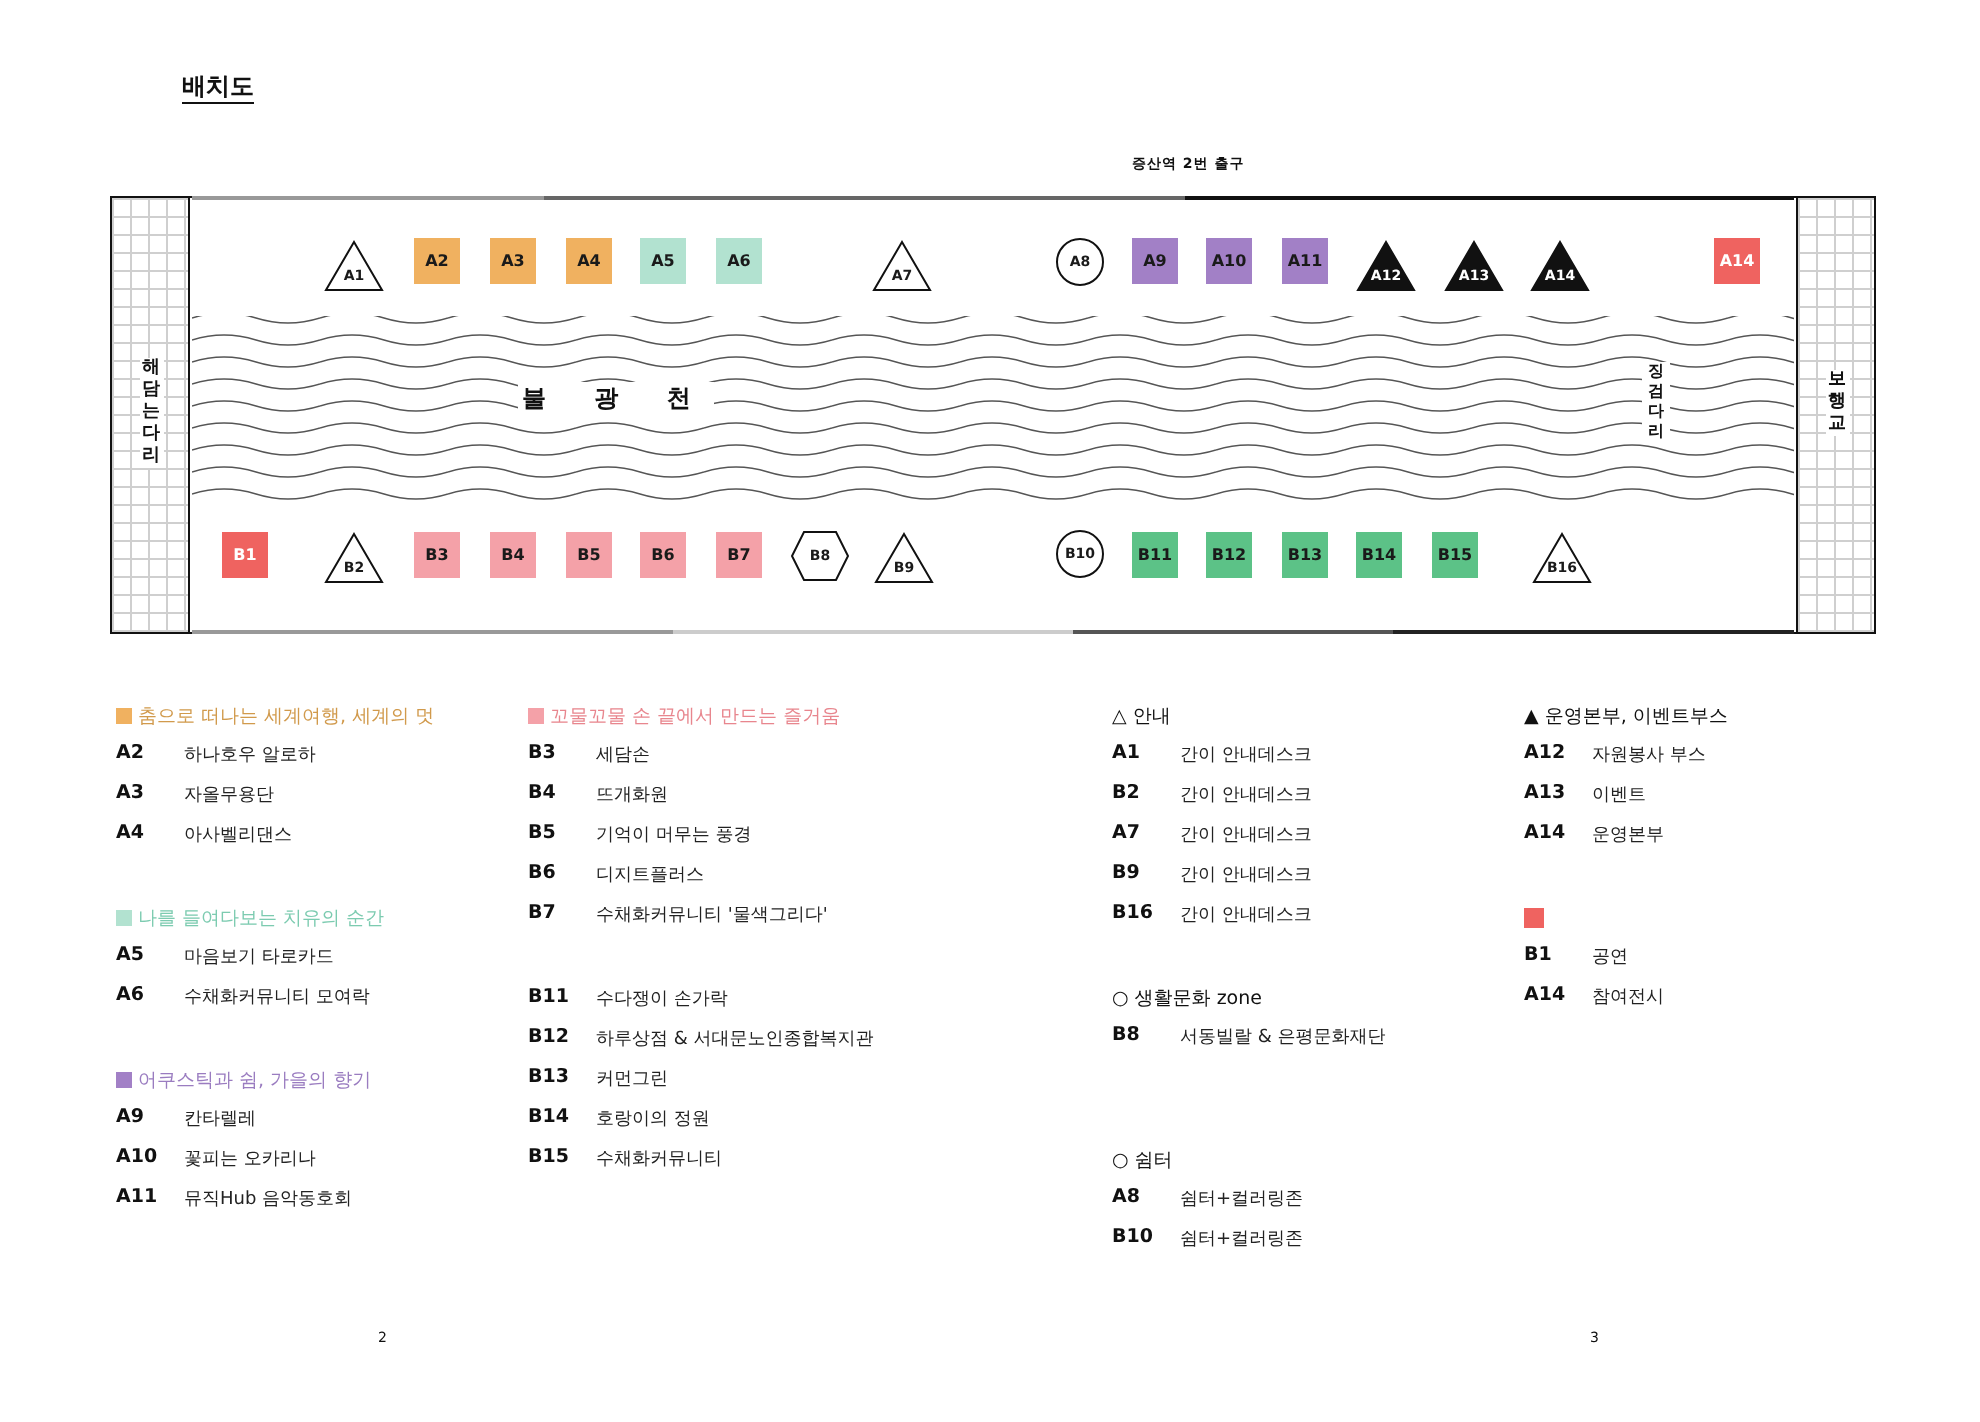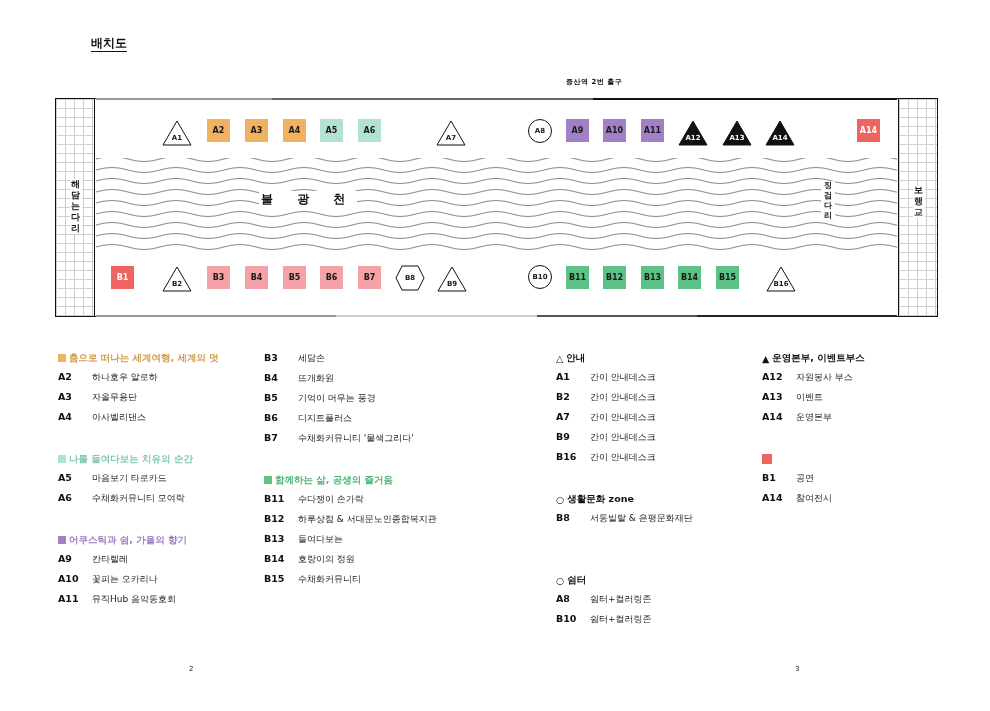--- a/index.html
+++ b/index.html
@@ -39,21 +39,21 @@
   .booth.sq-pink { background: #f4a1a8; }
   .booth.sq-green { background: #5cc287; }
   .booth.circle { width: 24px; height: 24px; border: 1px solid #111; border-radius: 50%; background: #fff; font-size: 7px; }
   .booth.tri, .booth.tri-fill, .booth.hex { width: 30px; height: 26px; background: transparent; }
   .booth .shape { position: absolute; left: 0; top: 0; }
   .booth .lbl { position: relative; font-size: 7px; }
   .booth.tri .lbl, .booth.tri-fill .lbl { top: 5px; }
   .booth.tri-fill .lbl { color: #fff; }
 
   .legend { position: absolute; font-size: 9px; }
-  .legend .head { font-size: 9.5px; font-weight: bold; display: flex; align-items: center; gap: 3px; margin-bottom: 7px; height: 12px; }
+  .legend .head { font-size: 9.5px; font-weight: normal; display: flex; align-items: center; gap: 3px; margin-bottom: 7px; height: 12px; }
   .legend .head .sw { width: 8px; height: 8px; display: inline-block; }
   .legend .row { display: flex; height: 20px; align-items: flex-start; }
   .legend .code { width: 34px; font-weight: bold; font-size: 9.5px; }
   .legend .name { font-size: 9px; color: #222; text-align: right; }
 
   .page-num { position: absolute; top: 665px; font-size: 7px; }
 </style>
 </head>
 <body>
 
@@ -221,20 +221,24 @@
       <span class="code">A10</span>
       <span class="name">꽃피는 오카리나</span>
     </div>
   <div class="row">
       <span class="code">A11</span>
       <span class="name">뮤직Hub 음악동호회</span>
     </div>
 </div>
 
 <div class="legend" style="left:264px;top:352px;width:240px">
+  <div class="head" style="color:#e8868e">
+    <span class="sw" style="background:#f4a1a8"></span>
+    <span>꼬물꼬물 손 끝에서 만드는 즐거움</span>
+  </div>
   <div class="row">
       <span class="code">B3</span>
       <span class="name">세담손</span>
     </div>
   <div class="row">
       <span class="code">B4</span>
       <span class="name">뜨개화원</span>
     </div>
   <div class="row">
       <span class="code">B5</span>
@@ -242,35 +246,31 @@
     </div>
   <div class="row">
       <span class="code">B6</span>
       <span class="name">디지트플러스</span>
     </div>
   <div class="row">
       <span class="code">B7</span>
       <span class="name">수채화커뮤니티 '물색그리다'</span>
     </div>
   <div style="height:22px"></div>
-  <div class="head" style="color:#4cb577">
-    <span class="sw" style="background:#5cc287"></span>
-    <span>함께하는 삶, 공생의 즐거움</span>
-  </div>
   <div class="row">
       <span class="code">B11</span>
       <span class="name">수다쟁이 손가락</span>
     </div>
   <div class="row">
       <span class="code">B12</span>
       <span class="name">하루상점 &amp; 서대문노인종합복지관</span>
     </div>
   <div class="row">
       <span class="code">B13</span>
-      <span class="name">들여다보는</span>
+      <span class="name">커먼그린</span>
     </div>
   <div class="row">
       <span class="code">B14</span>
       <span class="name">호랑이의 정원</span>
     </div>
   <div class="row">
       <span class="code">B15</span>
       <span class="name">수채화커뮤니티</span>
     </div>
 </div>

